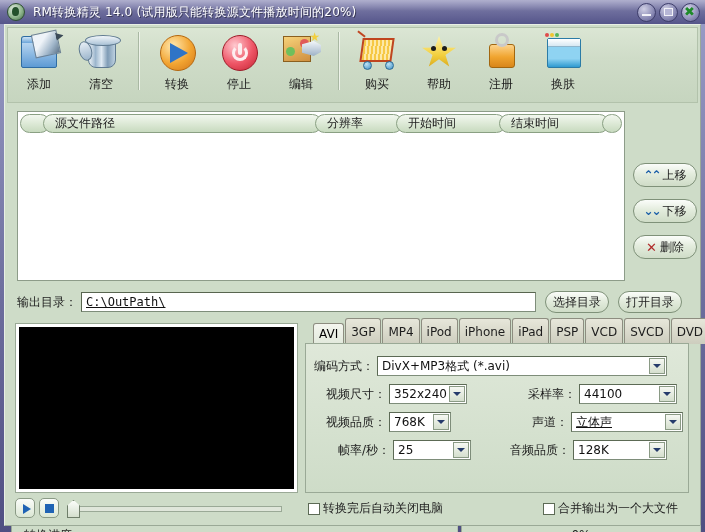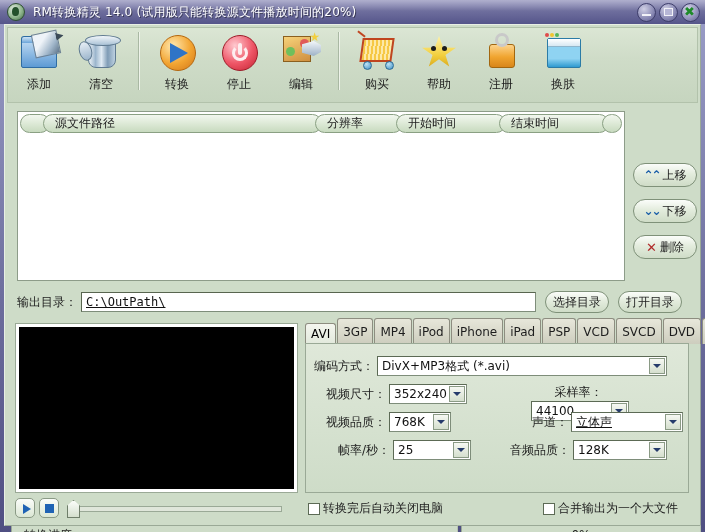--- a/index.html
+++ b/index.html
@@ -209,21 +209,21 @@
   .pbtn.stop:after{content:"";position:absolute;left:5px;top:5px;width:9px;height:9px;background:#1f63b4;}
   .slider{position:relative;margin-left:4px;width:215px;height:16px;}
   .slider .track{position:absolute;left:10px;top:6px;right:0;height:6px;background:#dfe6da;
     border:1px solid #9aa996;box-sizing:border-box;}
   .slider .thumb{position:absolute;left:0px;top:0px;width:11px;height:16px;
     background:linear-gradient(180deg,#fbfdfa,#d4dfcd);border:1px solid #6f7e6a;
     clip-path:polygon(50% 0,100% 32%,100% 100%,0 100%,0 32%);cursor:pointer;}
 
   
   .settings{position:absolute;left:300px;top:298px;width:384px;height:170px;}
-  .tabs{position:absolute;left:0;top:0;width:384px;height:21px;display:flex;align-items:flex-end;text-align:right;}
+  .tabs{position:absolute;left:8px;top:0;width:384px;height:21px;display:flex;align-items:flex-end;text-align:right;}
   .tab{
     height:26px;box-sizing:border-box;padding:0 5px;font-size:12px;color:#1d1d1d;
     border:1px solid #8d8d80;border-bottom:none;border-radius:3px 3px 0 0;
     background:linear-gradient(180deg,#e7e7da,#cdcdbe);
     display:flex;align-items:center;margin-right:1px;cursor:pointer;
   }
   .tab.active{
     height:21px;background:linear-gradient(180deg,#f4f6ef,#e2e9dc);
     border-color:#8d8d80;font-weight:normal;color:#000;
   }
@@ -242,21 +242,21 @@
     position:absolute;right:1px;top:1px;width:16px;height:16px;box-sizing:border-box;
     background:linear-gradient(180deg,#f6f8f3,#d5dfce);border:1px solid #8a9a85;
     display:flex;align-items:center;justify-content:center;
   }
   .fsel .arrow:after{content:"";width:0;height:0;border-left:4px solid transparent;
     border-right:4px solid transparent;border-top:4px solid #263b6b;}
   .r-encode{left:8px;top:12px;}
   .r-encode .fsel{width:290px;}
   .r-vsize{left:20px;top:40px;}
   .r-vsize .fsel{width:78px;}
-  .r-srate{left:222px;top:40px;flex-direction:column;}
+  .r-srate{left:222px;top:40px;}
   .r-srate .fsel{width:98px;}
   .r-vqual{left:20px;top:68px;}
   .r-vqual .fsel{width:62px;}
   .r-chan{left:226px;top:68px;}
   .r-chan .fsel{width:112px;text-decoration:underline;}
   .r-fps{left:32px;top:96px;}
   .r-fps .fsel{width:78px;}
   .r-aqual{left:204px;top:96px;}
   .r-aqual .fsel{width:94px;}
 

